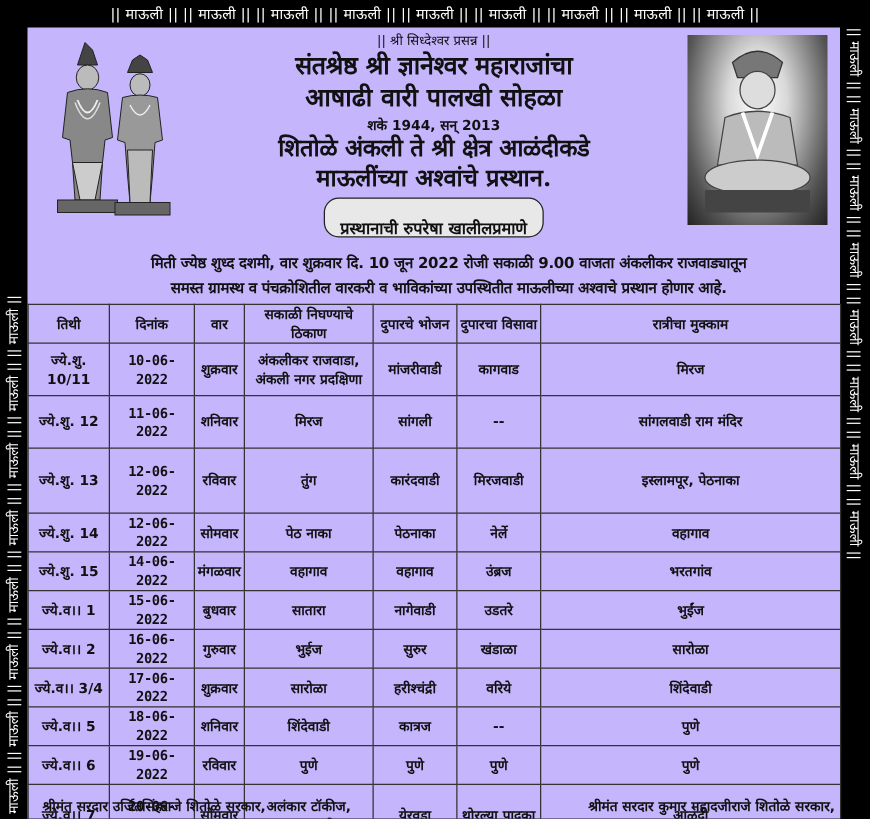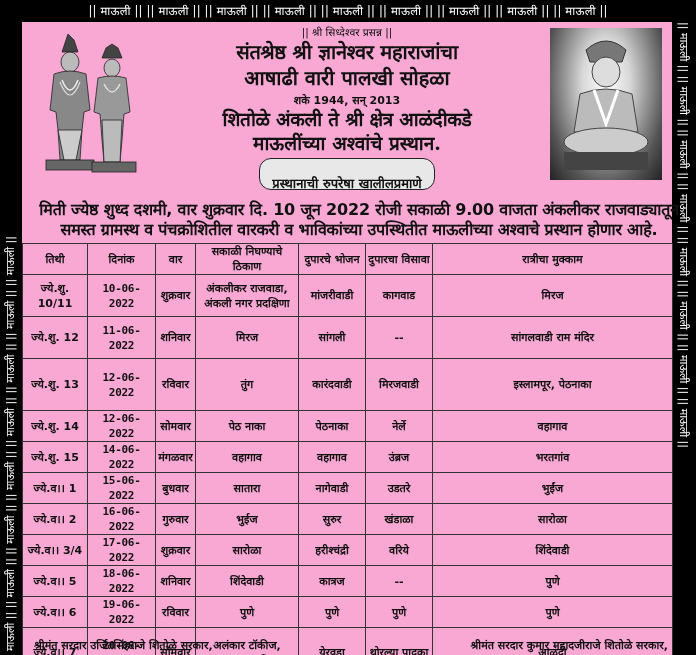--- a/index.html
+++ b/index.html
@@ -17,21 +17,21 @@
   .border-side.left { left: 0; }
   .border-side.right { right: 0; width: 24px; }
   .border-side .vtext {
     position: absolute; white-space: nowrap; color: #fff; font-size: 11px; line-height: 22px;
     transform-origin: 0 0;
   }
   .border-side.left .vtext { left: 0; top: 640px; transform: rotate(-90deg); }
   .border-side.right .vtext { left: 22px; top: 0; transform: rotate(90deg); }
 
   .sheet {
-    position: absolute; left: 22px; top: 22px; width: 650px; height: 633px; background: #f9a8d4;
+    position: absolute; left: 22px; top: 22px; width: 650px; height: 633px; background: #c4b5fd;
   }
 
   .idol-left {
     position: absolute; left: 10px; top: 8px; width: 118px; height: 148px;
   }
   .idol-right {
     position: absolute; left: 528px; top: 6px; width: 112px; height: 152px;
     background: radial-gradient(ellipse at 50% 35%, #fff 0%, #d8d8d8 30%, #555 75%, #222 100%);
   }
 
@@ -42,21 +42,21 @@
   .era { font-size: 11px; font-weight: bold; margin-top: 1px; height: 15px; }
   .title3 { font-family: "DejaVu Serif", serif; font-size: 19px; font-weight: bold; line-height: 24px; letter-spacing: -0.3px; }
   .title4 { font-family: "DejaVu Serif", serif; font-size: 19px; font-weight: bold; line-height: 24px; }
   .pill {
     display: inline-block; margin-top: 3px; padding: 15px 12px; height: 22px; line-height: 20px;
     border: 1.5px solid #222; border-radius: 12px; background: #e8e8e8; font-size: 13px; font-weight: bold;
   }
 
   .intro {
     position: absolute; left: 0; top: 178px; width: 674px; text-align: center;
-    font-size: 16px; line-height: 20px; font-weight: bold; letter-spacing: -0.2px;
+    font-size: 12px; line-height: 20px; font-weight: bold; letter-spacing: -0.2px;
   }
 
   table.schedule {
     position: absolute; left: 0; top: 221px; width: 650px;
     border-collapse: collapse; table-layout: fixed; font-size: 11px;
   }
   table.schedule th, table.schedule td {
     border: 1.2px solid #333; text-align: center; vertical-align: middle; padding: 0 2px;
     font-weight: bold; line-height: 15px; overflow: hidden;
   }

